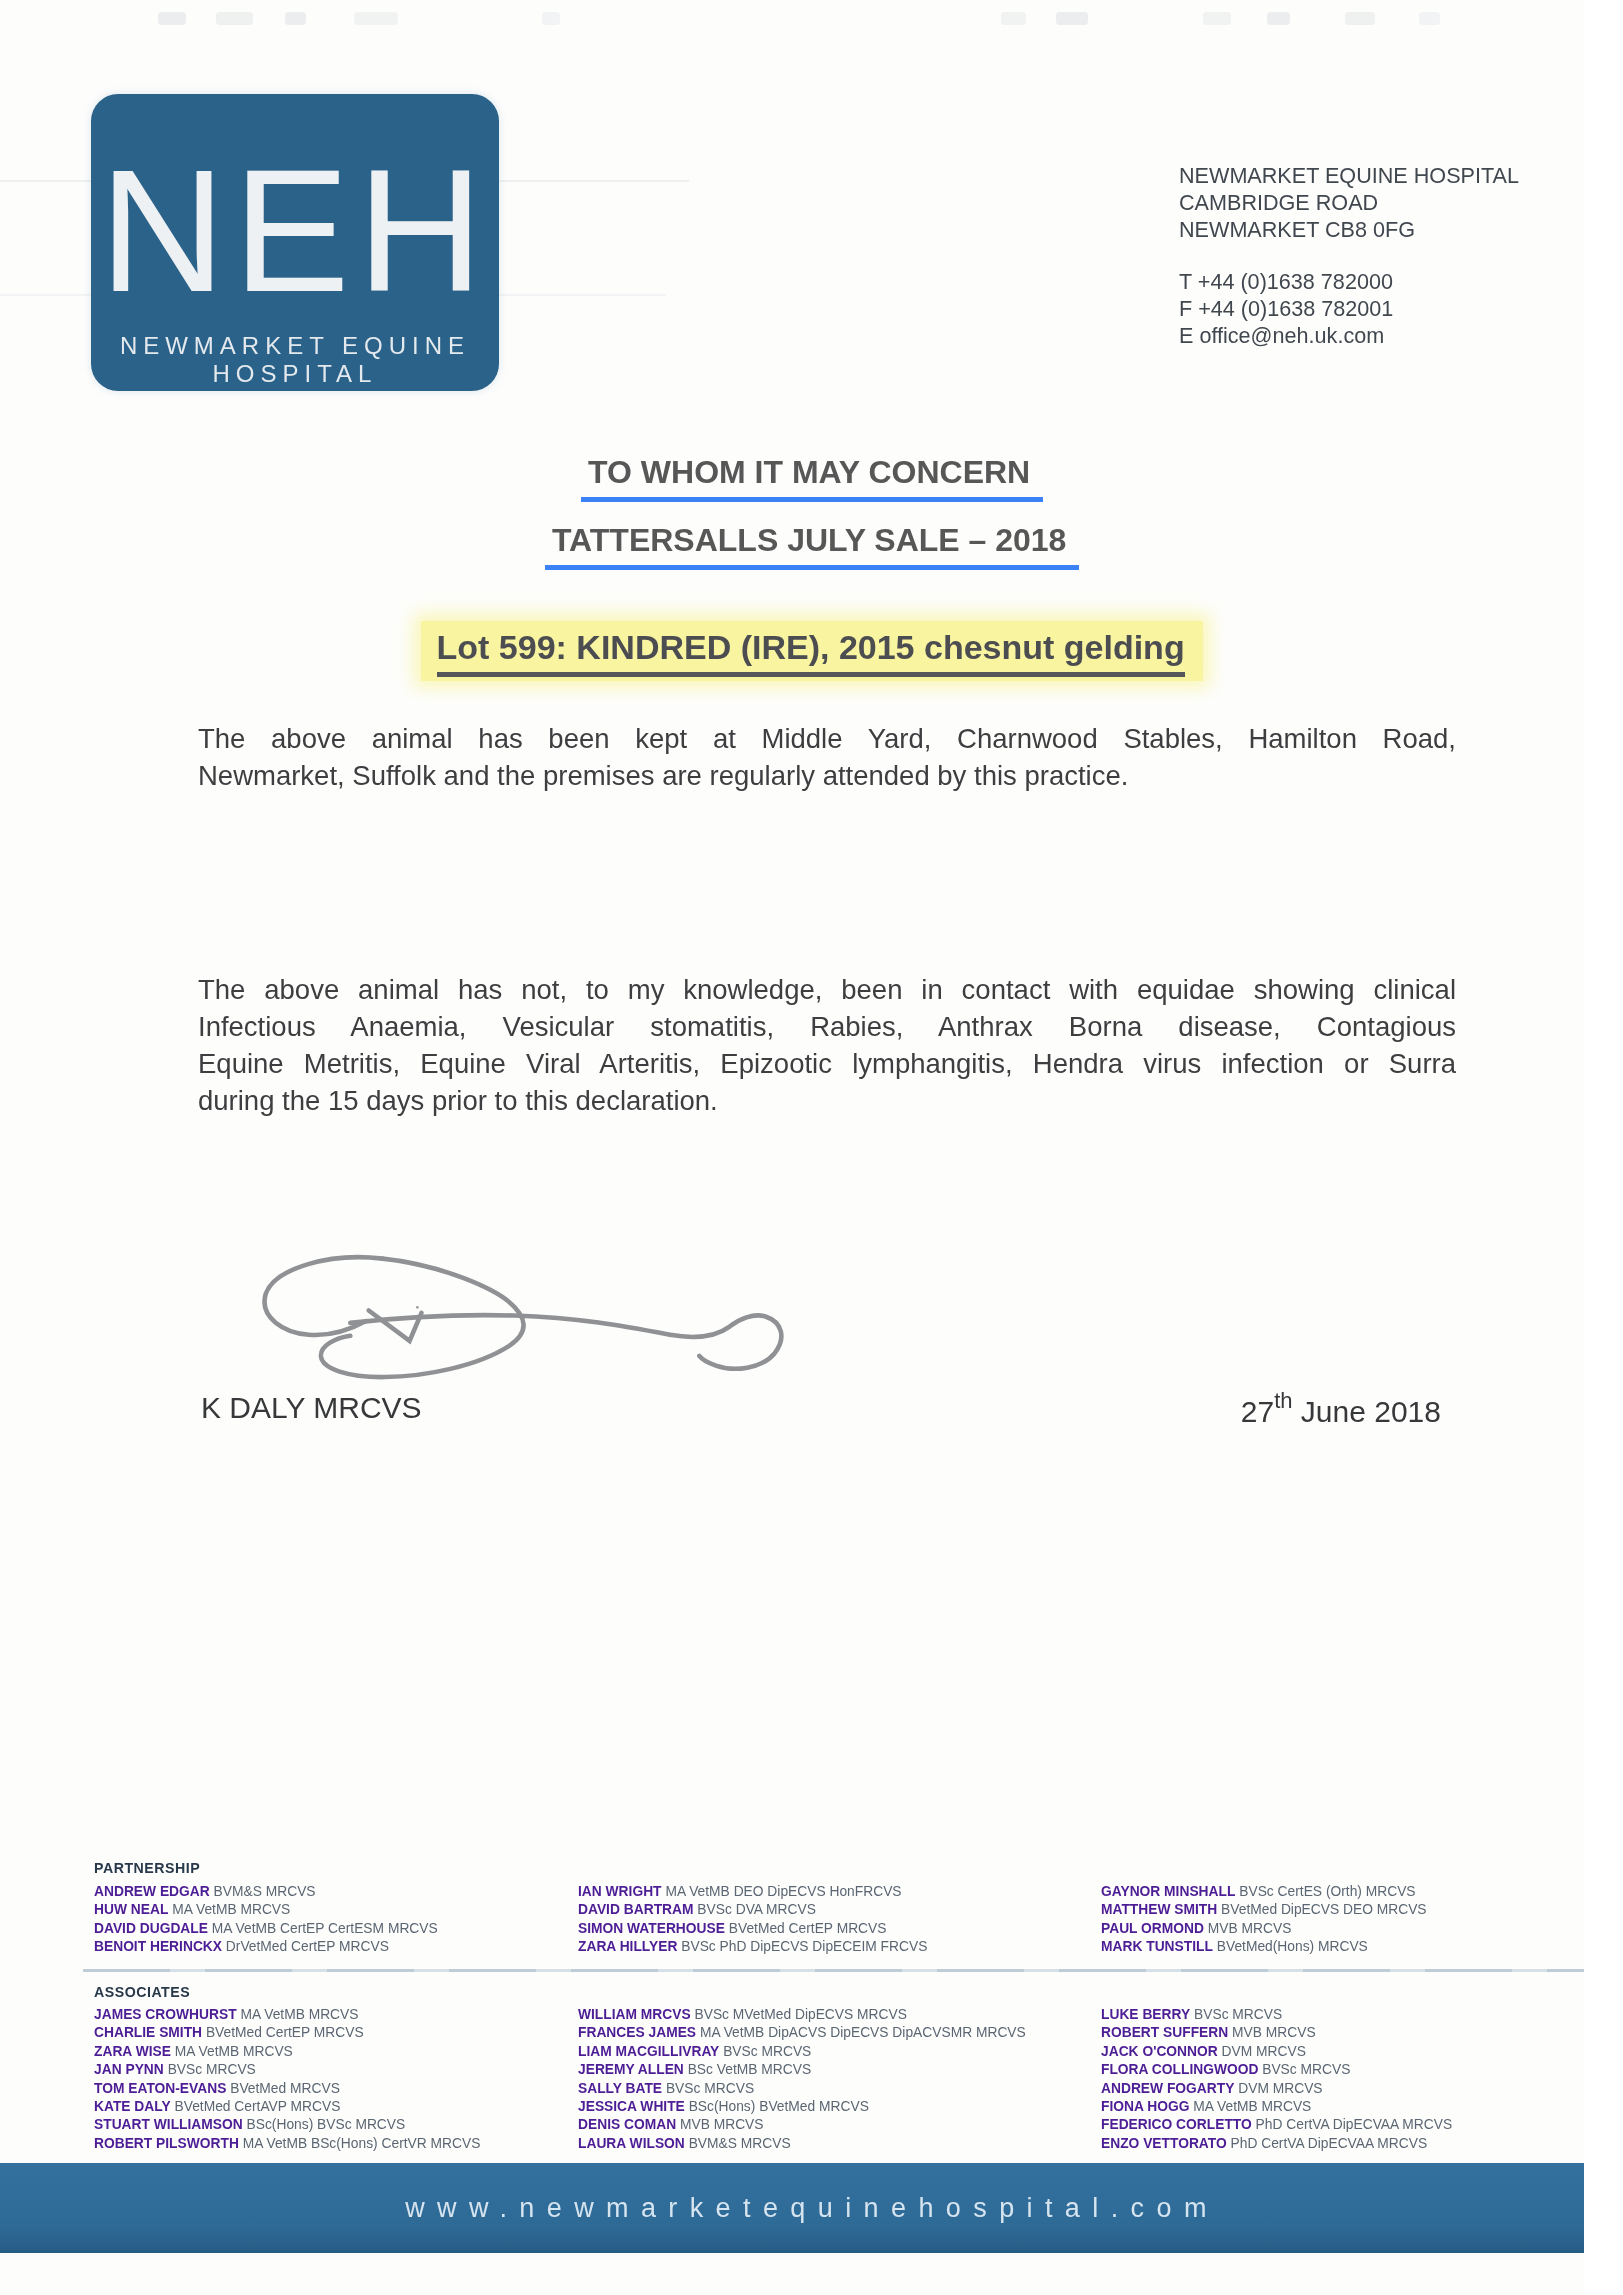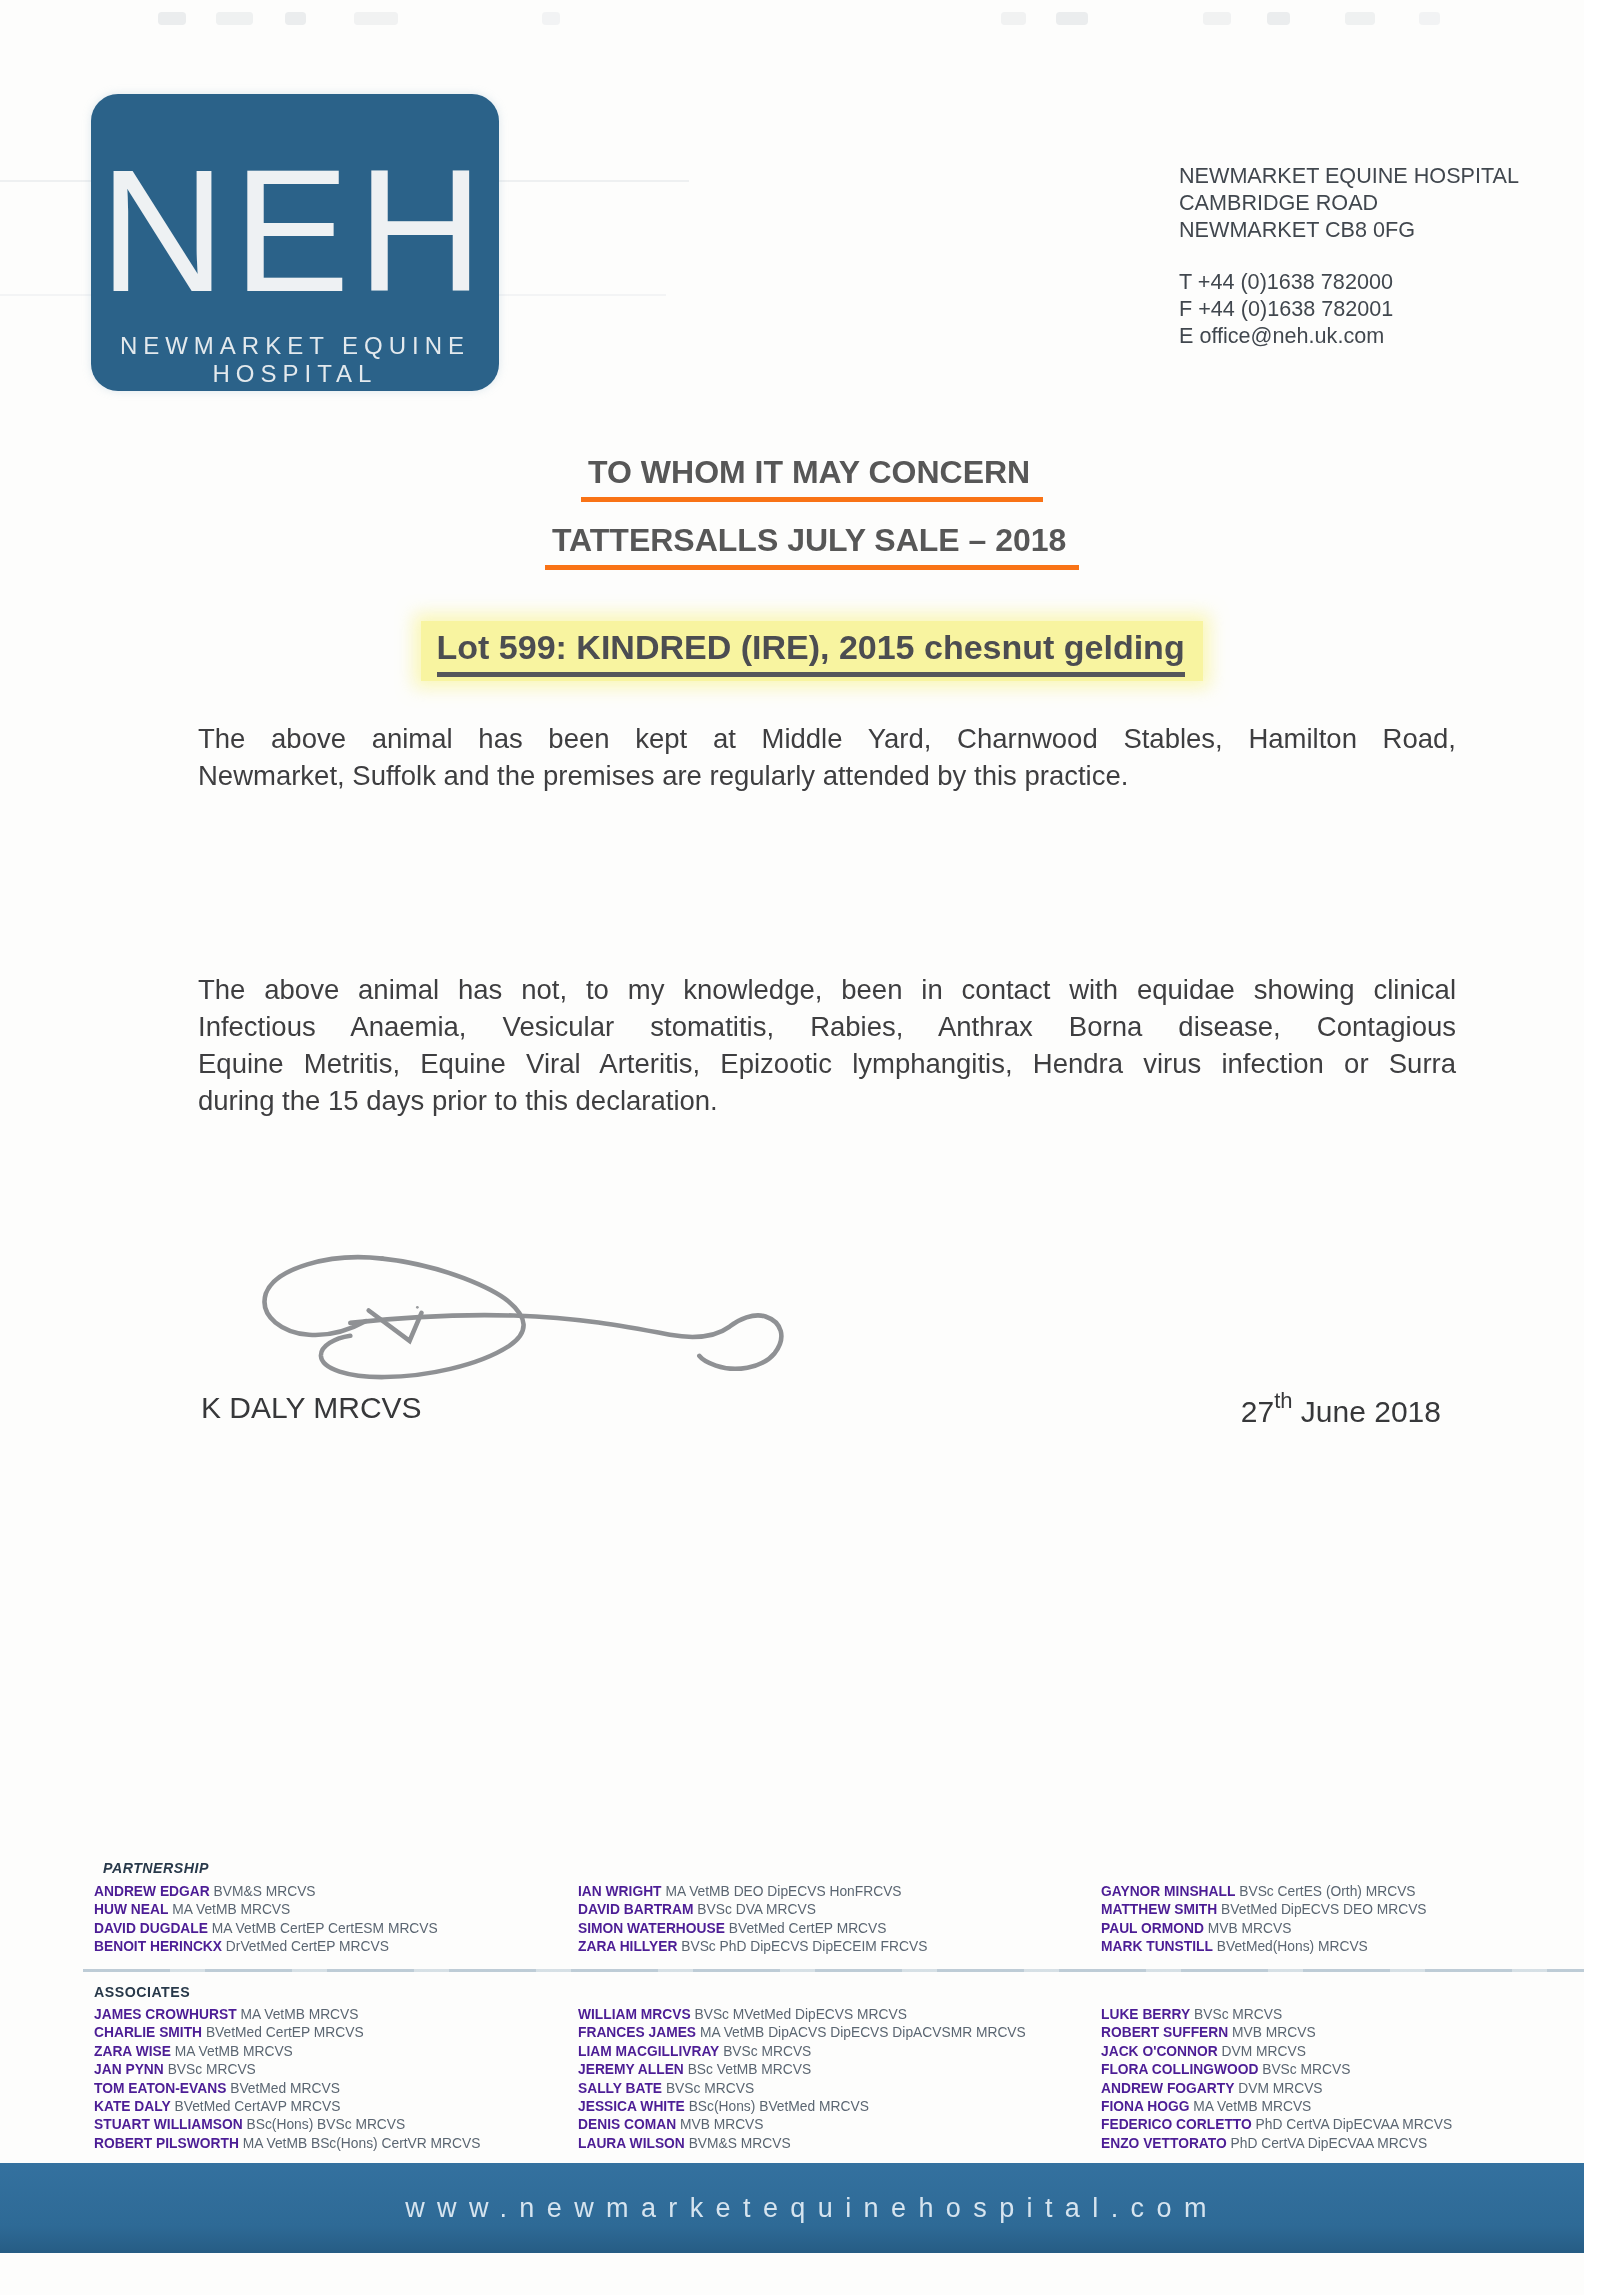--- a/index.html
+++ b/index.html
@@ -18,21 +18,21 @@
   .logo .cap{margin-top:32px;font-size:24px;letter-spacing:6px;color:#e3e9ed;}
 
   
   .addr{position:absolute;left:1179px;top:162px;font-size:21.6px;line-height:27px;color:#41474e;}
   .addr .gap{height:25px;}
 
   
   .center-row{position:absolute;left:0;width:1624px;text-align:center;}
   .h1{top:454px;font-size:32px;font-weight:bold;color:#575757;}
   .h2{top:522px;font-size:32px;font-weight:bold;color:#575757;}
-  .u{display:inline-block;border-bottom:5px solid #f97316;padding:0 13px 5.5px 7.3px;}
+  .u{display:inline-block;border-bottom:5px solid #3b82f6;padding:0 13px 5.5px 7.3px;}
   .lot{top:621px;}
   .hl{display:inline-block;background:#f8f4a0;padding:7.3px 18.4px 4.6px 15.6px;
       box-shadow:0 0 16.5px 7.3px rgba(248,244,160,0.75);}
   .lotu{display:inline-block;border-bottom:5.5px solid #55565a;padding-bottom:4.6px;
         font-size:34px;font-weight:bold;color:#4c4d51;}
 
   
   .para{position:absolute;left:198px;width:1258px;font-size:27.5px;line-height:37px;color:#3e3e40;}
   .para .ln{text-align:justify;text-align-last:justify;white-space:normal;}
   .para .ln:last-child{text-align-last:left;}
@@ -128,21 +128,21 @@
         <circle cx="408" cy="146" r="3" fill="#9a9c9e" stroke="none"></circle>
       </g>
     </svg>
   </div>
 
   <div class="signoff">
     <span>K DALY MRCVS</span>
     <span><span>27</span><sup>th</sup><span> June 2018</span></span>
   </div>
 
-  <div class="sec-title" style="left:103px;top:1860px;font-style:italic;">PARTNERSHIP</div>
+  <div class="sec-title" style="left:94px;top:1860px;">PARTNERSHIP</div>
   <div class="member-col" style="left:94px;top:1883px;">
       <div class="member"><span class="mname">ANDREW EDGAR</span> <span class="mquals">BVM&amp;S MRCVS</span></div>
       <div class="member"><span class="mname">HUW NEAL</span> <span class="mquals">MA VetMB MRCVS</span></div>
       <div class="member"><span class="mname">DAVID DUGDALE</span> <span class="mquals">MA VetMB CertEP CertESM MRCVS</span></div>
       <div class="member"><span class="mname">BENOIT HERINCKX</span> <span class="mquals">DrVetMed CertEP MRCVS</span></div>
     </div>
   <div class="member-col" style="left:578px;top:1883px;">
       <div class="member"><span class="mname">IAN WRIGHT</span> <span class="mquals">MA VetMB DEO DipECVS HonFRCVS</span></div>
       <div class="member"><span class="mname">DAVID BARTRAM</span> <span class="mquals">BVSc DVA MRCVS</span></div>
       <div class="member"><span class="mname">SIMON WATERHOUSE</span> <span class="mquals">BVetMed CertEP MRCVS</span></div>

